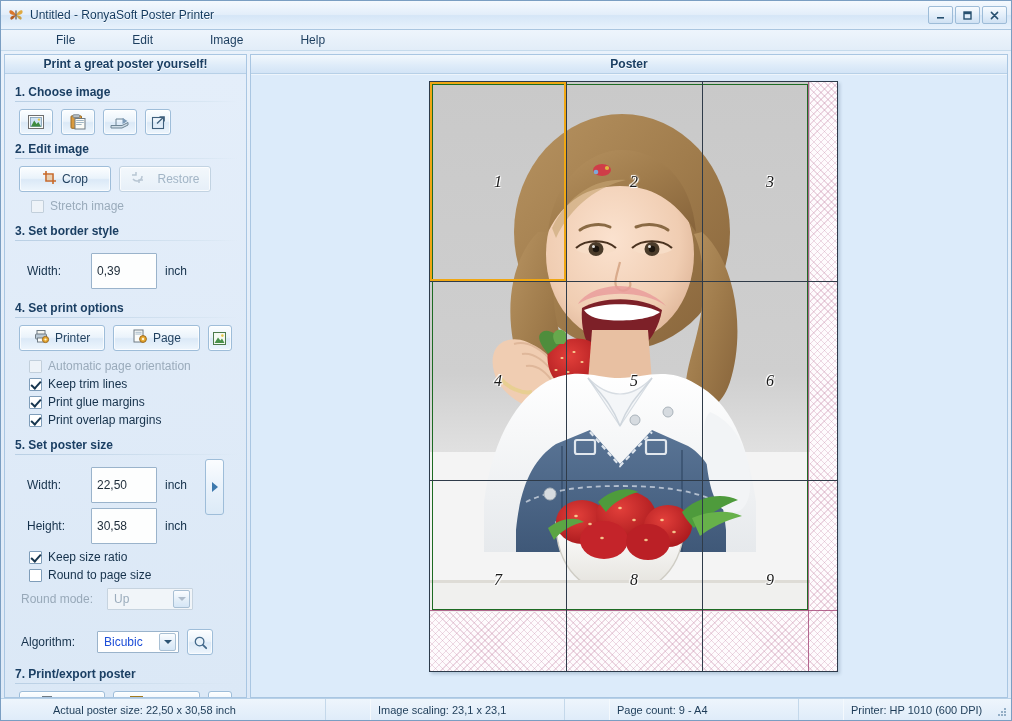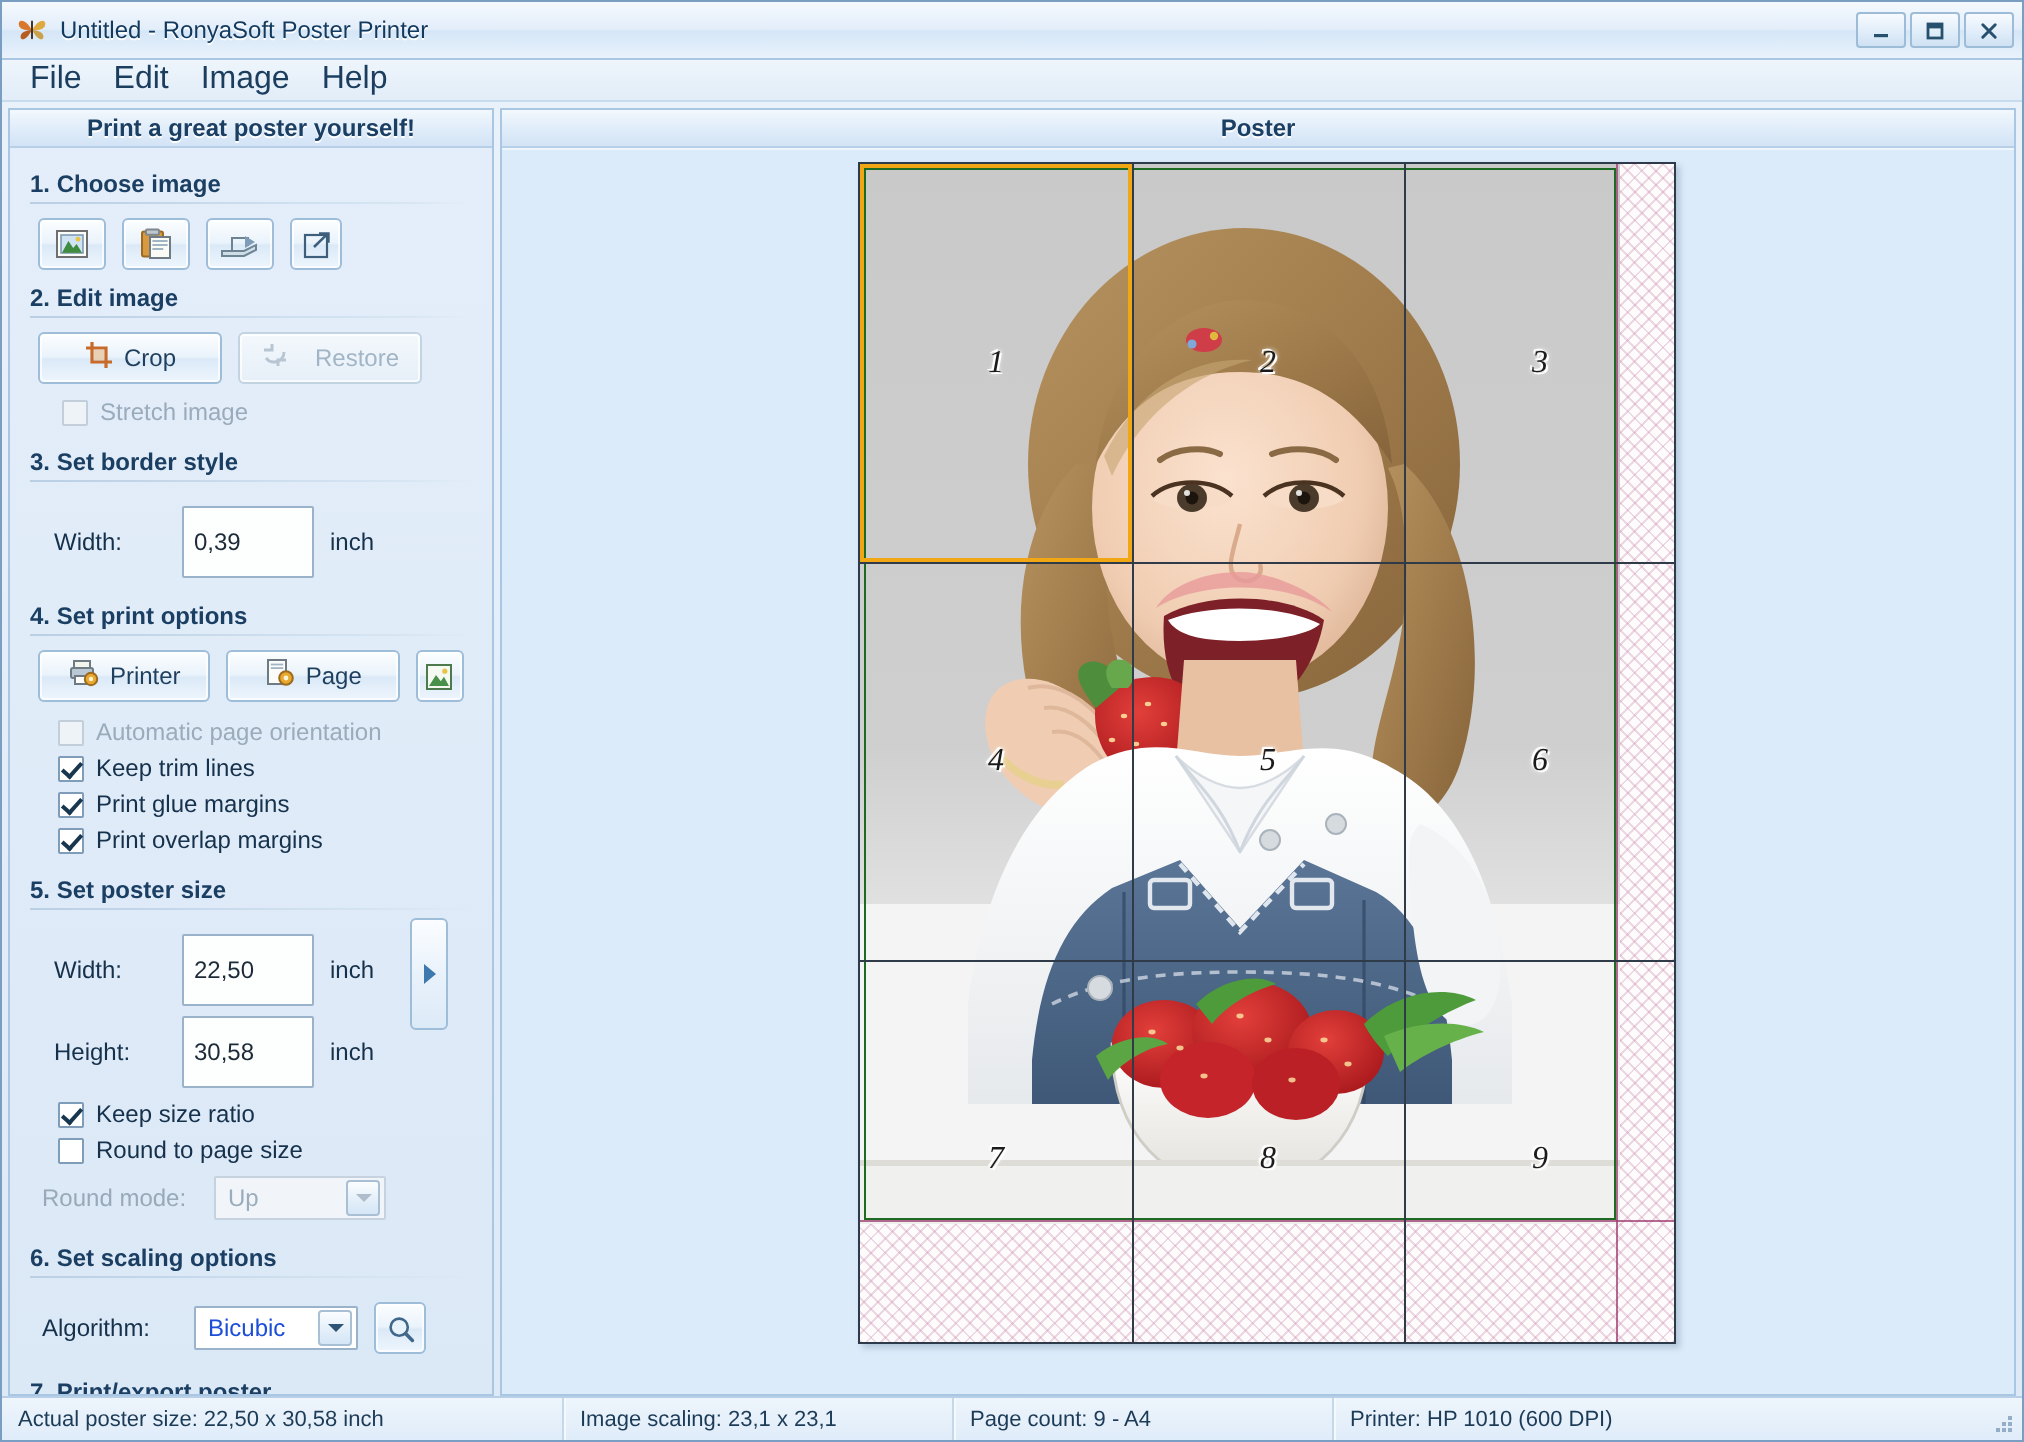--- a/index.html
+++ b/index.html
@@ -51,21 +51,21 @@
   .winbtn svg { display:block; }
 
   
   #menubar {
     height: 21px; flex: 0 0 21px;
     background: linear-gradient(180deg,#eef5fc,#e2edf8);
     border-bottom: 1px solid #c6dbec;
     display: flex; align-items: center; padding-left: 6px;
   }
   .menu-item {
-    padding: 2px 8px; font-size: 16px; color: #1b3d5e;
+    padding: 2px 8px; font-size: 12px; color: #1b3d5e; margin-left: 41px;
   }
 
   
   #body {
     flex: 1 1 auto; display: flex; min-height: 0;
     padding: 3px 3px 0 3px; gap: 3px;
   }
 
   
   #sidebar {
@@ -250,20 +250,21 @@
     background: linear-gradient(180deg,#eef5fc,#dfecf9);
     border-top: 1px solid #b7d0e7;
     display: flex; align-items: stretch;
     font-size: 11px; color: #1c3b57;
   }
   .scell {
     display: flex; align-items: center; padding: 0 8px;
     border-right: 1px solid #c4d8ea;
     box-shadow: inset 1px 0 0 #f4f9fd;
     white-space: nowrap;
+    margin-left: 44px;
   }
   .scell:first-child { box-shadow: none; }
   #sb-grip { margin-left: auto; width: 16px; display:flex; align-items:flex-end; justify-content:flex-end; padding: 0 3px 2px 0; }
 </style>
 </head>
 <body>
 
 <div id="window">
 
   <div id="titlebar">
@@ -468,21 +469,20 @@
             <div class="fieldlabel dim" style="width:78px">Round mode:</div>
             <div class="combo dim" style="width:86px">
               <div class="cval">Up</div>
               <div class="carrow">
                   <span class="tri-down dim"></span>
                 </div>
             </div>
           </div>
         </div>
 
-        <div class="sect-title">6. Set scaling options</div>
         <div class="sect-body">
           <div class="fieldrow" style="margin-left:2px">
             <div class="fieldlabel" style="width:68px">Algorithm:</div>
             <div class="combo" style="width:82px">
               <div class="cval">Bicubic</div>
               <div class="carrow">
                   <span class="tri-down"></span>
                 </div>
             </div>
             <div class="btn sq">

